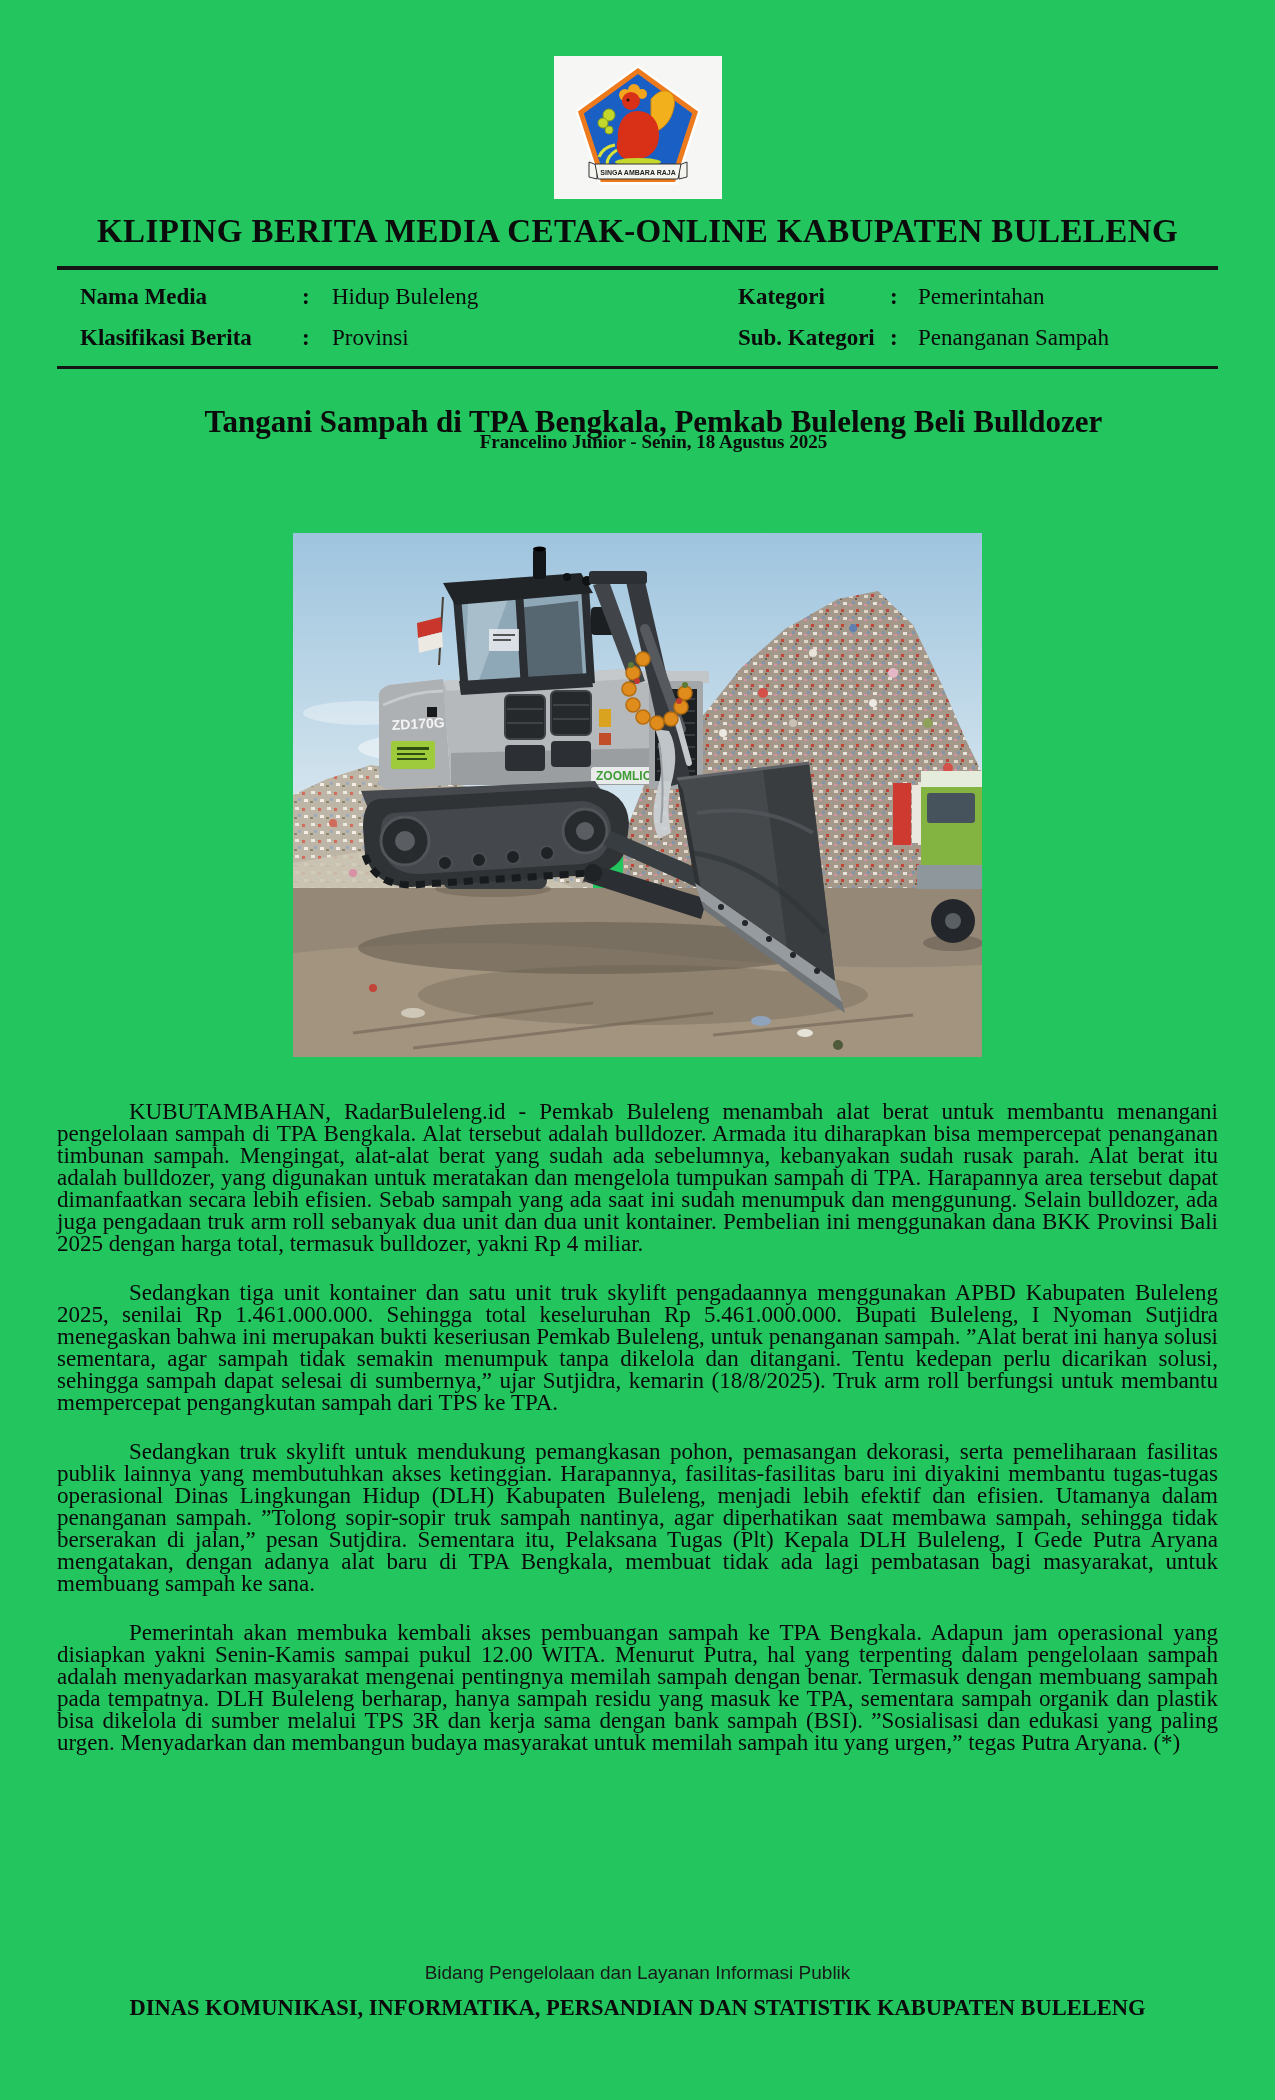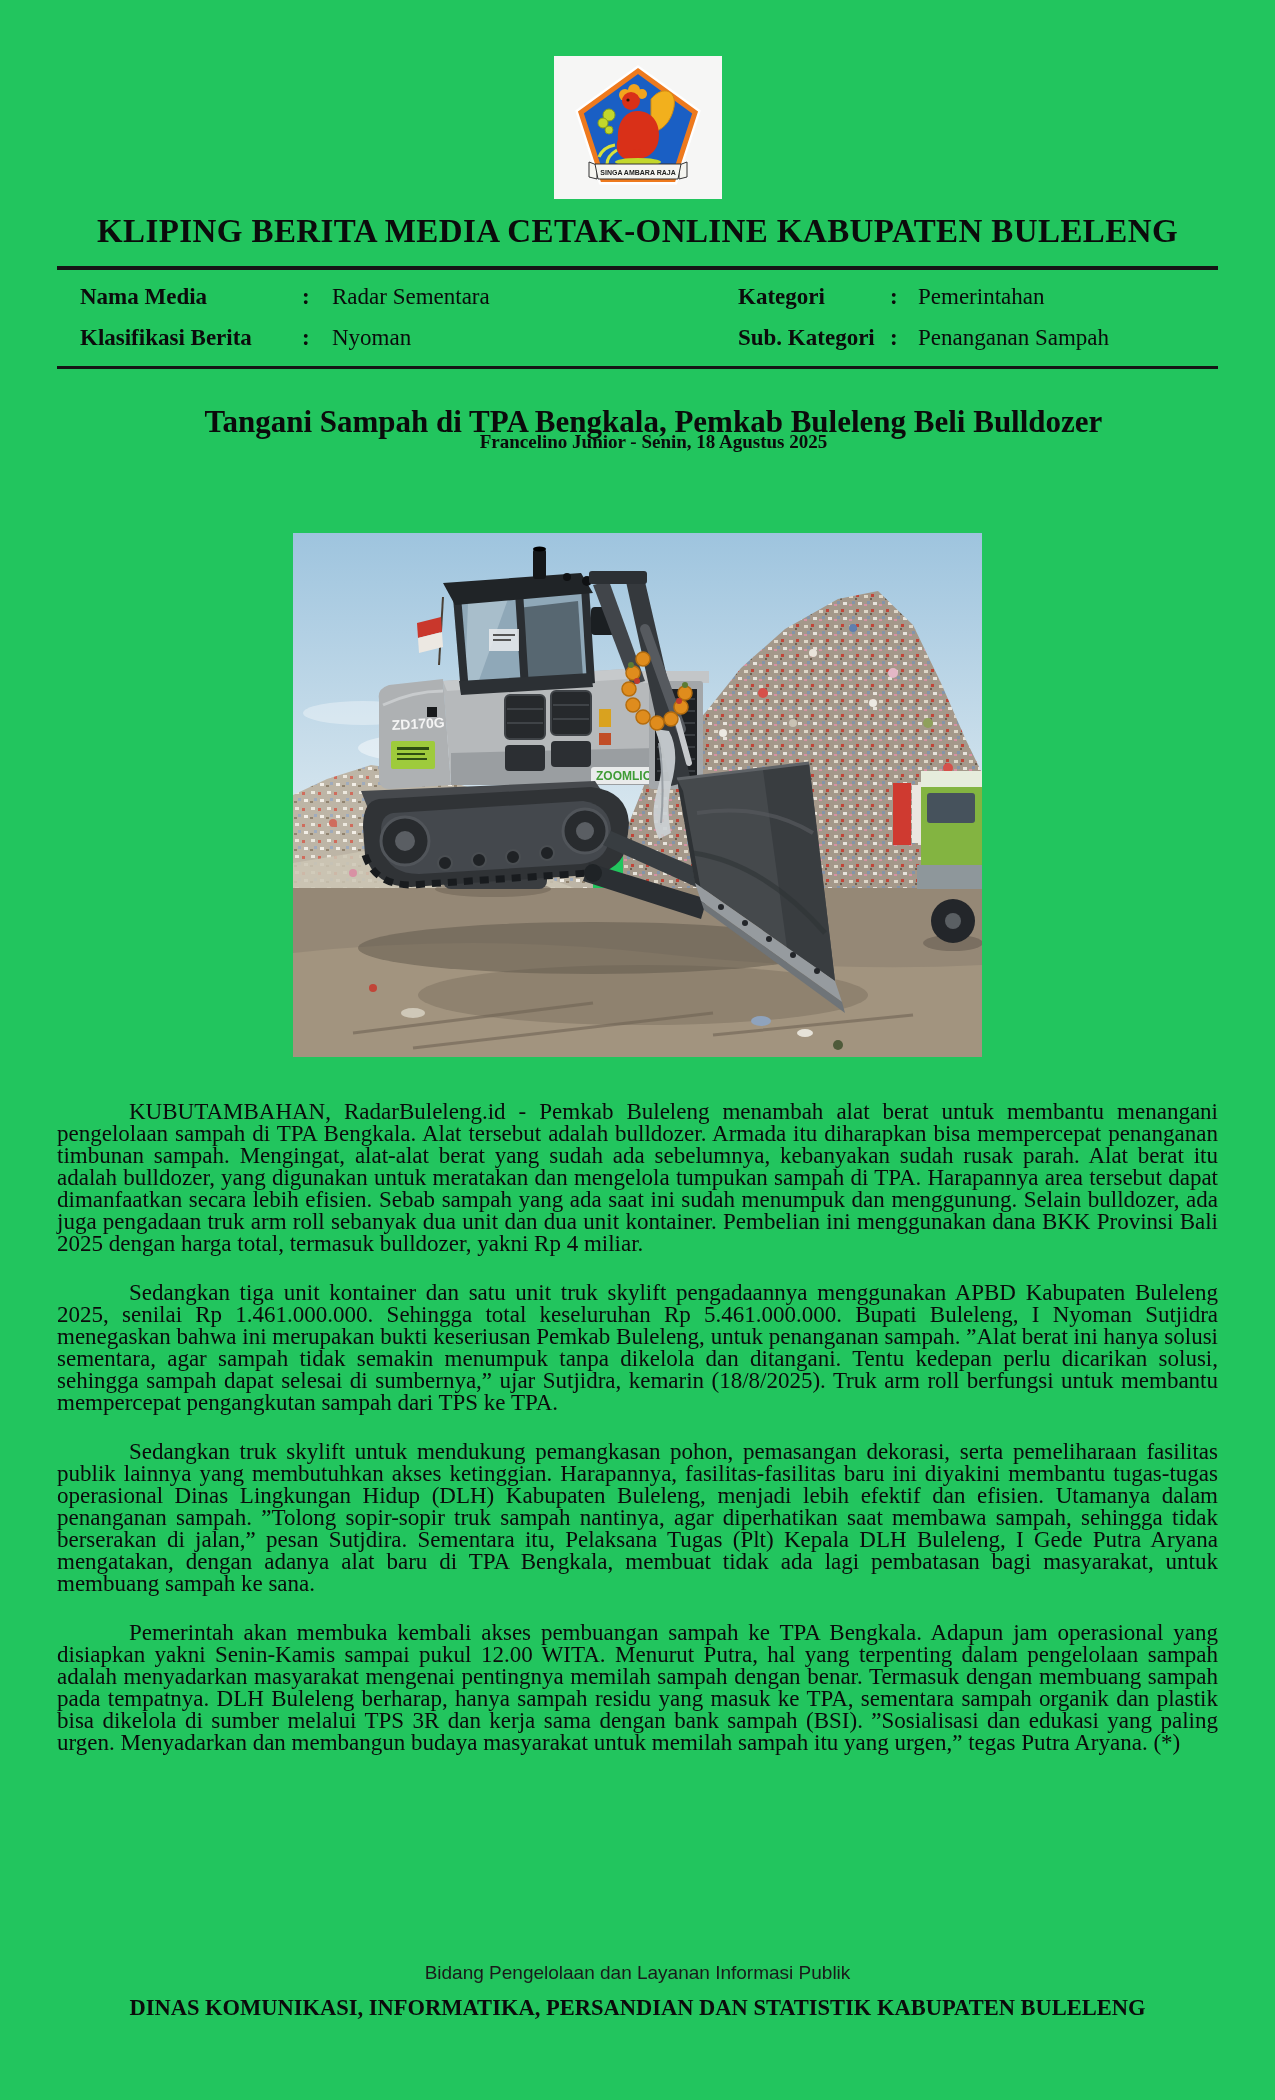--- a/index.html
+++ b/index.html
@@ -68,29 +68,29 @@
     </svg>
   </div>
 
   <h1 class="doc-title">KLIPING BERITA MEDIA CETAK-ONLINE KABUPATEN BULELENG</h1>
   <div class="rule rule-a"></div>
 
   <div class="meta">
     <div class="meta-row">
       <span class="m-label-l">Nama Media</span>
       <span class="m-colon-l">:</span>
-      <span class="m-value-l">Radar Sementara</span>
+      <span class="m-value-l">Hidup Buleleng</span>
       <span class="m-label-r">Kategori</span>
       <span class="m-colon-r">:</span>
       <span class="m-value-r">Pemerintahan</span>
     </div>
     <div class="meta-row">
       <span class="m-label-l">Klasifikasi Berita</span>
       <span class="m-colon-l">:</span>
-      <span class="m-value-l">Nyoman</span>
+      <span class="m-value-l">Provinsi</span>
       <span class="m-label-r">Sub. Kategori</span>
       <span class="m-colon-r">:</span>
       <span class="m-value-r">Penanganan Sampah</span>
     </div>
   </div>
   <div class="rule rule-b"></div>
 
   <h2 class="article-title">Tangani Sampah di TPA Bengkala, Pemkab Buleleng Beli Bulldozer</h2>
   <div class="byline">Francelino Junior - Senin, 18 Agustus 2025</div>
 

